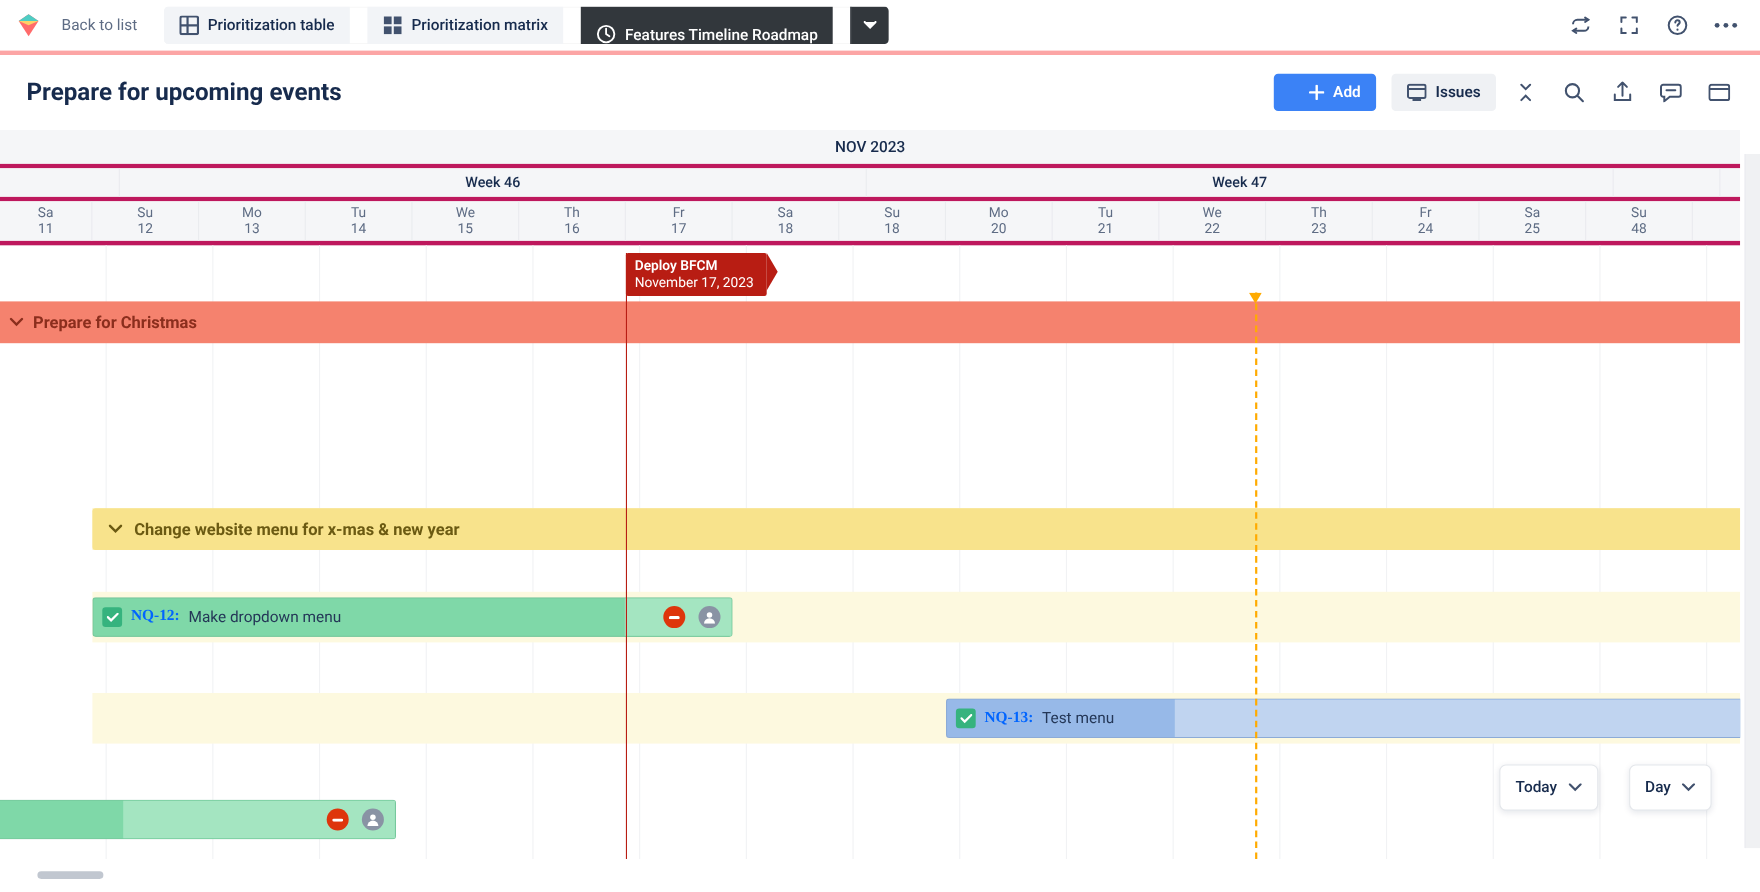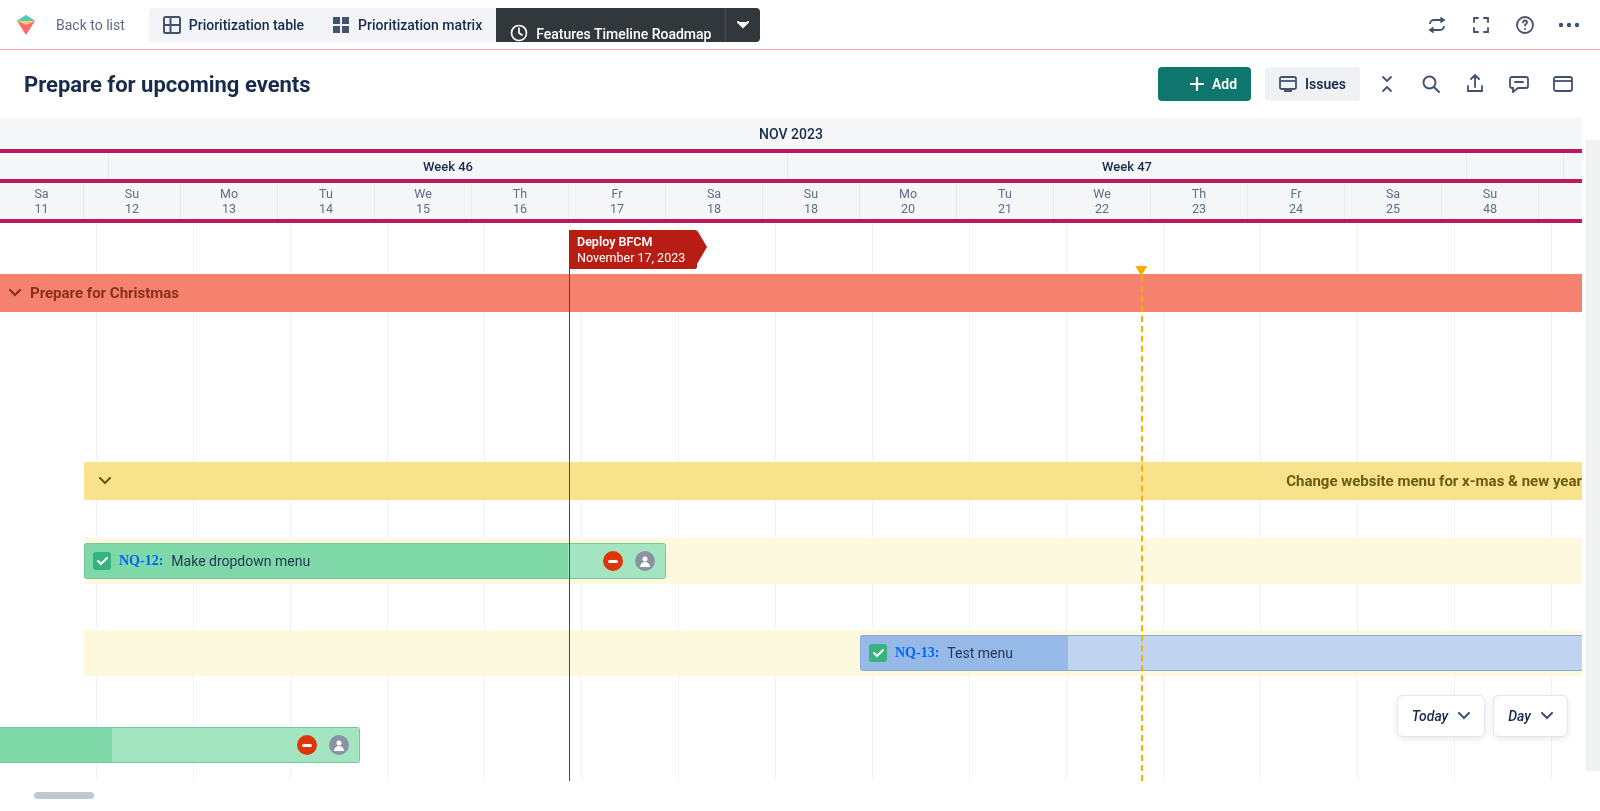--- a/index.html
+++ b/index.html
@@ -1,40 +1,40 @@
 <!DOCTYPE html>
 <html><head>
 <meta charset="utf-8">
 <style>
   :root { --text-dark: #172b4d; --text-muted: #5e6c84; --blue: #0052cc; --blue-link: #0065ff; --bg: #fff; }
   * { box-sizing: border-box; }
   html, body { margin:0; padding:0; height:100%; font-family:-apple-system, BlinkMacSystemFont, "Segoe UI", Roboto, sans-serif; background:var(--bg); color:var(--text-dark); }
   body { width:1600px; height:811px; overflow:hidden; position:relative; }
 
   
-  .topbar { height:50px; border-bottom:1px solid #fca5a5; display:flex; align-items:center; padding:0 18px 0 14px; gap:18px; }
+  .topbar { height:50px; border-bottom:4px solid #fca5a5; display:flex; align-items:center; padding:0 18px 0 14px; gap:18px; }
   .logo svg { display:block; }
   .back-link { color:var(--text-muted); font-size:14px; text-decoration:none; margin-right:6px; }
-  .tab-group { display:flex; gap:0; border-radius:4px; overflow:hidden; height:34px; box-shadow: inset 0 0 0 1px rgba(0,0,0,0.03); }
+  .tab-group { display:flex; gap:16px; border-radius:4px; overflow:hidden; height:34px; box-shadow: inset 0 0 0 1px rgba(0,0,0,0.03); }
   .tab { display:flex; align-items:center; gap:8px; padding:0 14px; font-size:14px; font-weight:500; cursor:pointer; color:var(--text-dark); background:#f2f4f7; }
   .tab svg,.tab .ico { flex:none; }
   .tab.active { background:#32373c; color:#fff;align-items:flex-end; }
   .tab-drop { width:35px; display:flex; align-items:center; justify-content:center; background:#f2f4f7; border-left:1px solid #e1e4e8; cursor:pointer; }
   .tab.active + .tab-drop { background:#32373c; border-left-color:#494e53; }
   .tab.active + .tab-drop svg path { stroke:#fff; fill:#fff; }
   .tb-spacer { flex:1; }
   .tb-icons { display:flex; align-items:center; gap:18px; }
   .tb-ico { width:26px; height:26px; display:flex; align-items:center; justify-content:center; color:#42526e; cursor:pointer; }
   .tb-ico svg { display:block; }
 
   
   .titlebar { height:68px; display:flex; align-items:center; padding:0 24px; gap:14px; }
   .page-title { font-size:22px; font-weight:700; color:var(--text-dark); flex:1; }
   .btn { display:flex; align-items:center; gap:8px; height:34px; padding:0 14px; border-radius:4px; font-size:14px; font-weight:600; cursor:pointer; }
-  .btn.primary { background:#0f766e; color:#fff;padding-left:32px; }
+  .btn.primary { background:#3b82f6; color:#fff;padding-left:32px; }
   .btn.secondary { background:#eff1f4; color:var(--text-dark); }
   .title-icons { display:flex; align-items:center; gap:18px; }
 
   
   .timeline-wrap { position:absolute; top:118px; bottom:30px; left:0; right:18px; overflow:hidden; background:#fff; }
   .timeline { position:relative; width:100%; height:100%; }
 
   .month-row, .week-row, .day-row { border-bottom:4px solid #be185d; background:#f5f6f8; }
   .month-row { height:35px; display:flex; align-items:center; justify-content:center; font-size:14px; font-weight:500; color:var(--text-dark); }
   .week-row { height:30px; display:flex;padding-left:25px; }
@@ -51,41 +51,41 @@
 
   .today-line { position:absolute; top:148px; bottom:0; width:0; border-left:2px dashed #ffab00; z-index:3; }
   .today-marker { position:absolute; top:148px; width:12px; height:10px; background:#ffab00; clip-path: polygon(50% 100%,0 0,100% 0); z-index:4; }
 
   .rows-area { position:absolute; top:156px; left:0; right:0; bottom:0; }
 
   .tl-row { position:relative; height:46px; width:100%; }
 
   .group-bar { position:absolute; left:0; right:0; top:0; bottom:0; display:flex; align-items:center; padding-left:8px; gap:8px; font-size:15px; font-weight:700; }
   .group-bar.salmon { background:#f5826e; color:#8b2e1d; }
-  .epic-bar { position:absolute; display:flex; align-items:center; gap:10px; padding-left:14px; font-size:15px; font-weight:700; height:100%;justify-content:space-between; }
+  .epic-bar { position:absolute; display:flex; align-items:center; gap:10px; padding-left:14px; font-size:15px; font-weight:700; height:100%; }
   .epic-bar.yellow { background:#f8e38c; color:#6b5a12; border-radius:3px 0 0 3px; }
   .epic-bg { position:absolute; top:0; bottom:0; z-index:0; }
 
   .chev { display:inline-flex; transform:rotate(0deg); }
 
   .task-bar { position:absolute; height:36px; top:5px; border-radius:3px; display:flex; align-items:center; padding:0 10px 0 8px; font-size:14px; gap:8px; border:1px solid rgba(0,0,0,0.07); }
   .task-bar.mint { background:#7fd8a8; }
   .task-bar.mint .overlay { position:absolute; right:0; top:0; bottom:0; background:#a4e5c1; }
   .task-bar.blue { background:#97b9e8; }
   .task-bar.blue .est { position:absolute; right:0; top:0; bottom:0; background:#c0d4f0; }
   .check-ico { width:18px; height:18px; border-radius:3px; background:#36b37e; display:flex; align-items:center; justify-content:center; flex:none; z-index:2; }
   .task-link { color:var(--blue-link); font-weight:600; z-index:2;font-family:Liberation Serif, serif; }
   .task-title { color:#243757; z-index:2; }
   .status-badge, .user-badge { width:20px; height:20px; border-radius:50%; display:flex; align-items:center; justify-content:center; margin-left:4px; z-index:2; }
   .status-badge.block { background:#de350b; color:#fff; }
   .user-badge { background:#8993a4; color:#fff; }
   .spacer { flex:1; }
 
   
-  .floaters { position:absolute; right:32px; bottom:74px; display:flex; gap:8px; z-index:20;font-style:italic; }
+  .floaters { position:absolute; right:44px; bottom:74px; display:flex; gap:28px; z-index:20; }
   .floater { height:42px; background:#fff; border:1px solid #e4e7eb; border-radius:6px; box-shadow:0 2px 6px rgba(9,30,66,.1); display:flex; align-items:center; padding:0 14px; gap:10px; font-size:14px; font-weight:500; cursor:pointer; color:var(--text-dark); }
 
   
   .hscroll-track { position:absolute; left:20px; right:20px; bottom:12px; height:7px; background:transparent; }
   .hscroll-thumb { position:absolute; left:14px; width:60px; height:7px; border-radius:4px; background:#c1c7d0; }
 
   
   .vscroll { position:absolute; right:0; top:140px; bottom:40px; width:14px; background:#f0f1f3; border-left:1px solid #eaecef; }
 </style>
 </head>

